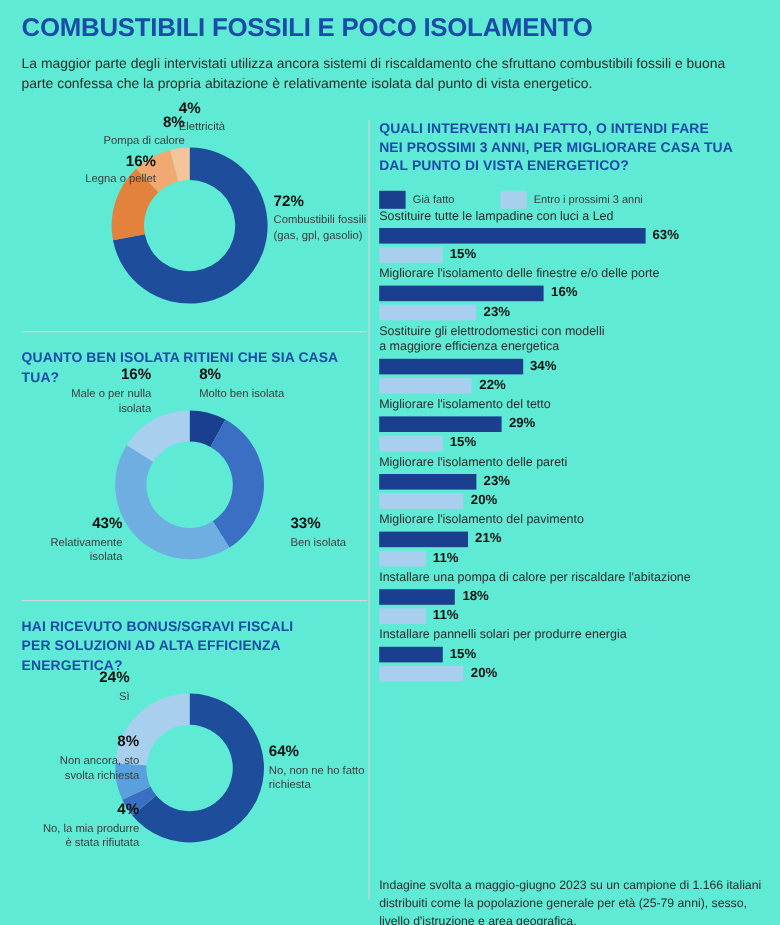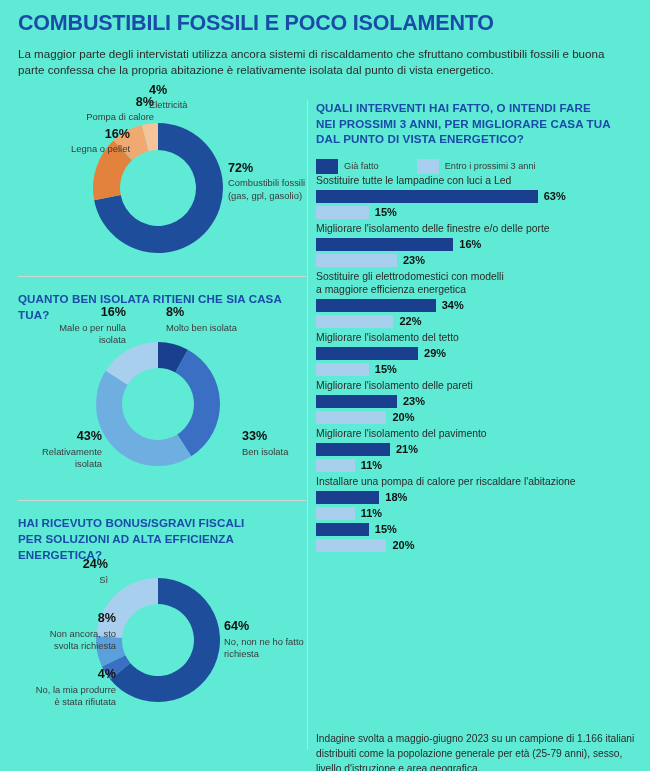--- a/index.html
+++ b/index.html
@@ -288,20 +288,23 @@
           <div class="bar-line">
             <div class="bar" style="width: 63.36px; background: rgb(27, 63, 143);"></div>
             <div class="bar-val">18%</div>
           </div>
           <div class="bar-line">
             <div class="bar" style="width: 38.72px; background: rgb(168, 208, 238);"></div>
             <div class="bar-val">11%</div>
           </div>
         </div>
         <div class="bar-row">
+          <div class="bar-label">
+            <div>Installare pannelli solari per produrre energia</div>
+          </div>
           <div class="bar-line">
             <div class="bar" style="width: 52.8px; background: rgb(27, 63, 143);"></div>
             <div class="bar-val">15%</div>
           </div>
           <div class="bar-line">
             <div class="bar" style="width: 70.4px; background: rgb(168, 208, 238);"></div>
             <div class="bar-val">20%</div>
           </div>
         </div>
       </div>

